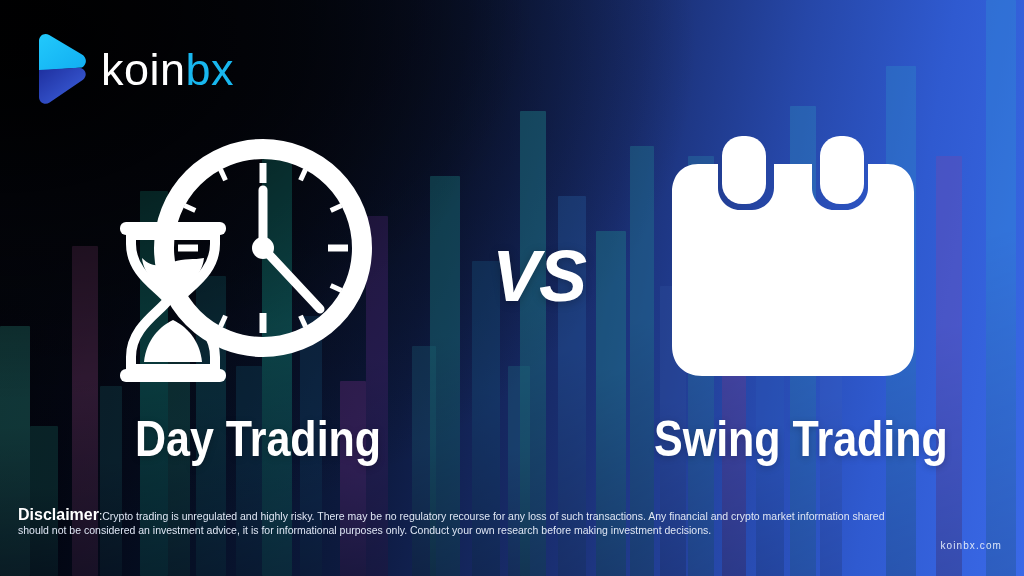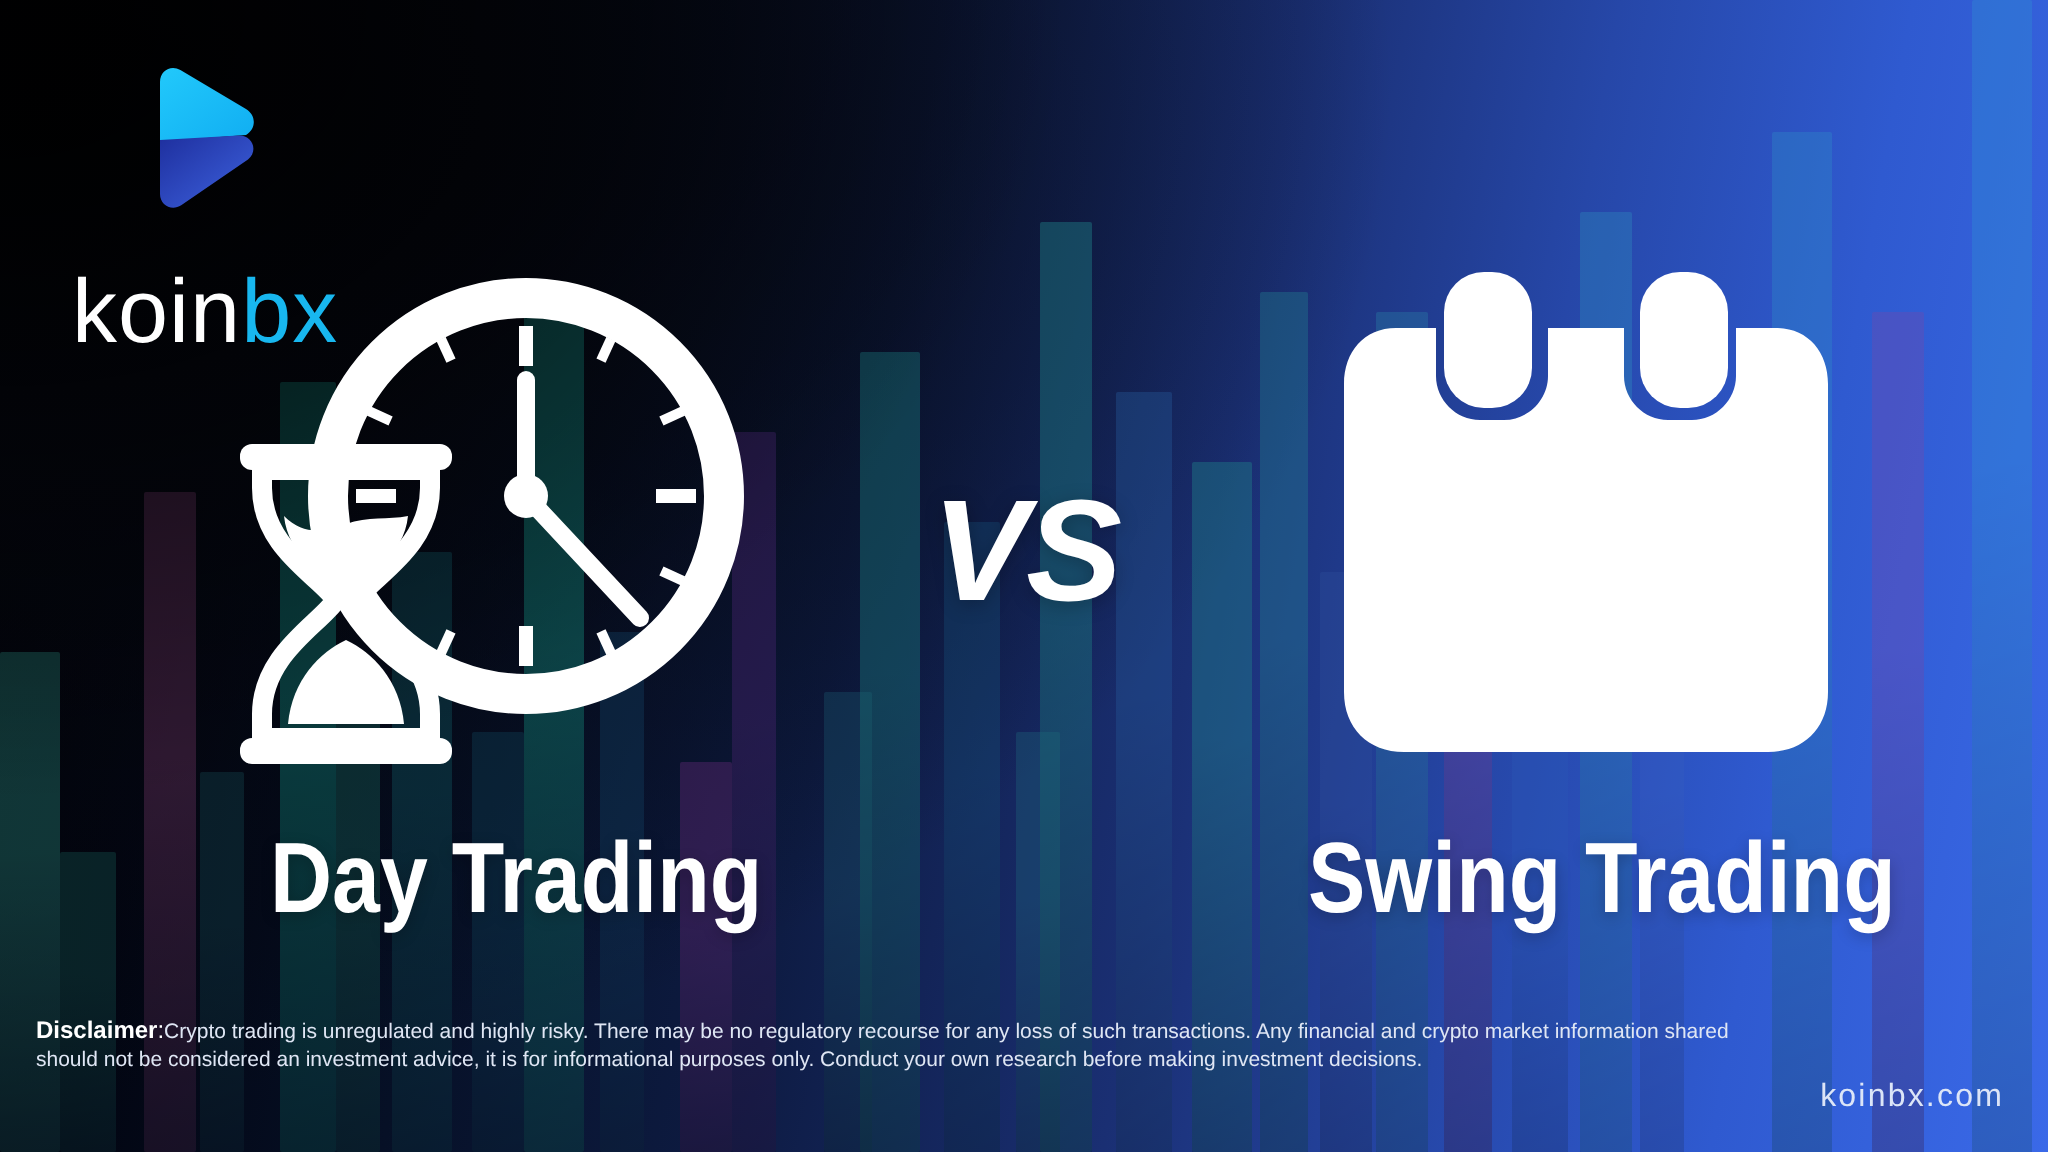--- a/index.html
+++ b/index.html
@@ -57,22 +57,21 @@
     background: linear-gradient(to bottom, rgba(0,0,0,0) 40%, rgba(6,10,26,0.55) 100%);
   }
 
   
   .logo {
     position: absolute;
     left: 36px;
     top: 33px;
     display: flex;
     align-items: center;
-    gap: 28px;
-    flex-direction: column;
+    gap: 13px;
   }
   .logo-mark { width: 52px; height: 72px; display: block; }
   .logo-word {
     font-size: 45px;
     letter-spacing: 0.5px;
     font-weight: 300;
     line-height: 1;
     white-space: nowrap;
   }
   .logo-word .w1 { color: #ffffff; }
@@ -100,21 +99,21 @@
     width: 250px;
     height: 252px;
   }
 
   
   .vs {
     position: absolute;
     left: 466px;
     top: 240px;
     width: 120px;
-    text-align: left;
+    text-align: right;
     color: #ffffff;
     font-size: 72px;
     font-weight: bold;
     font-style: italic;
     letter-spacing: -1px;
     line-height: 1;
     font-family: "Liberation Sans", sans-serif;
     text-shadow: 0 2px 10px rgba(0,0,0,0.25);
   }
 
@@ -147,35 +146,35 @@
     position: absolute;
     left: 18px;
     top: 508px;
     width: 880px;
     color: #e8edf7;
     font-size: 10.5px;
     line-height: 14.2px;
   }
   .disclaimer b {
     color: #ffffff;
-    font-size: 12px;
+    font-size: 16px;
     font-weight: bold;
   }
   .disclaimer .colon {
     color: #ffffff;
     font-size: 12px;
   }
   .disclaimer .body { color: #dfe6f4; text-align: right; }
 
   .site {
     position: absolute;
     right: 22px;
     top: 540px;
     color: #dce5f7;
-    font-size: 16px;
+    font-size: 10px;
     letter-spacing: 1.1px;
   }
 </style>
 </head>
 <body>
 
 <div id="stage">
 
   <div class="bg-base"></div>
   <div class="bars" id="bars-layer">

